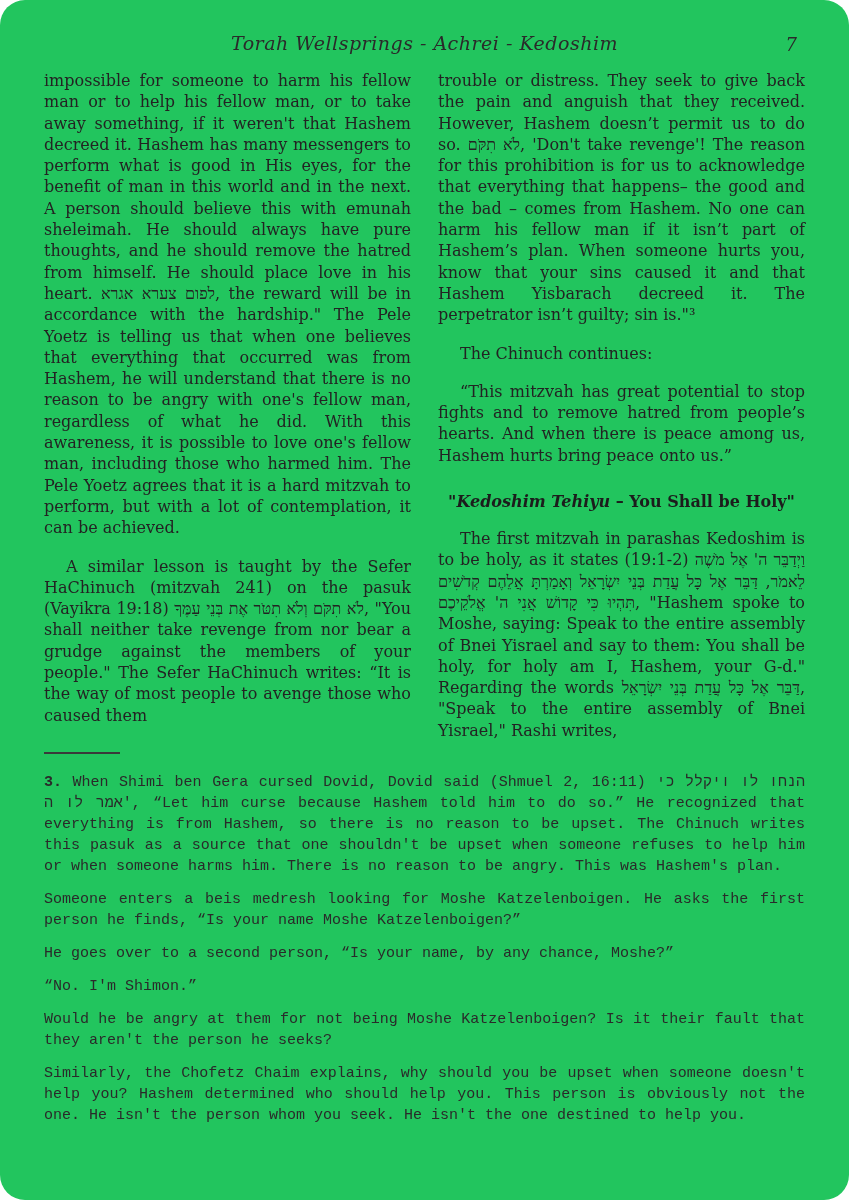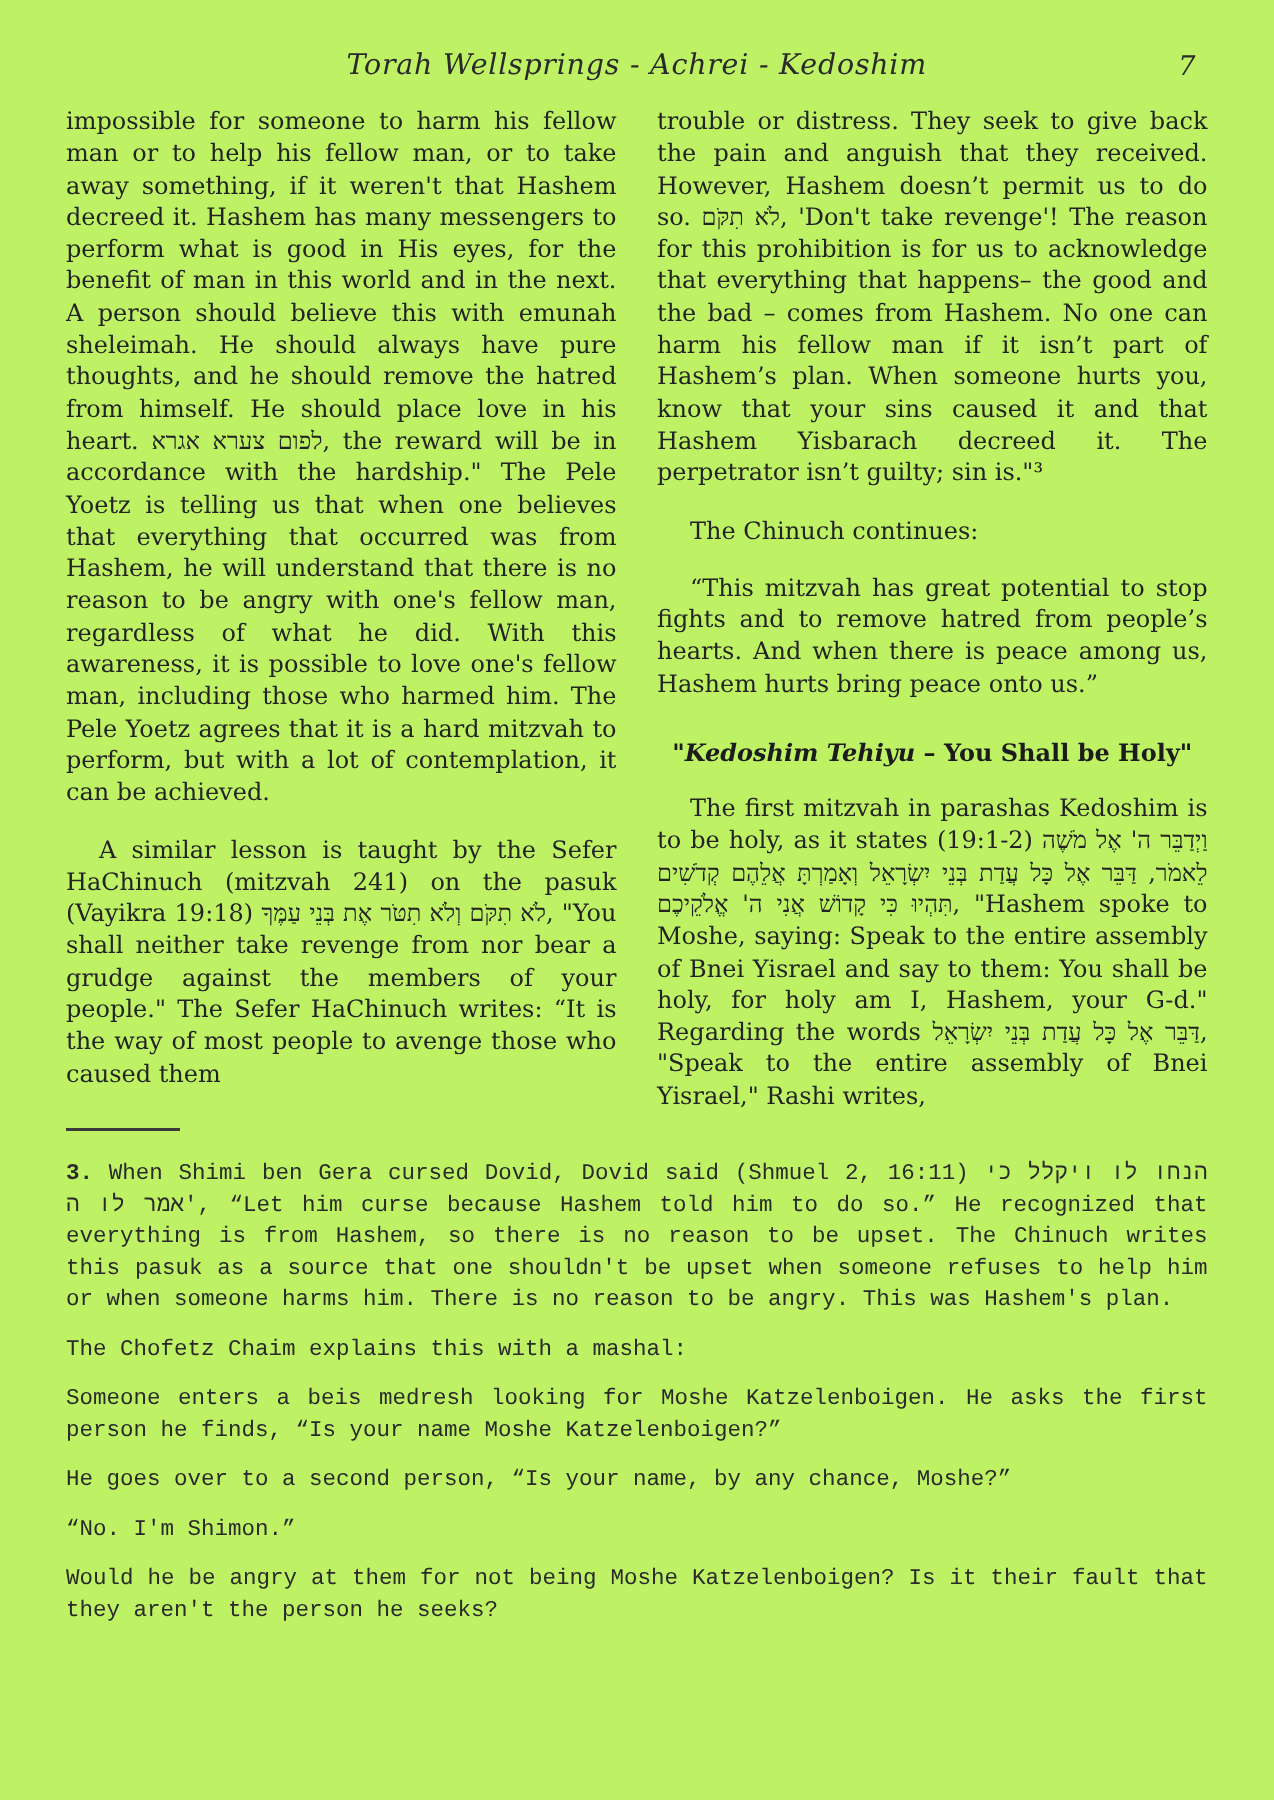--- a/index.html
+++ b/index.html
@@ -4,21 +4,21 @@
 <style>
   * { margin: 0; padding: 0; box-sizing: border-box; }
   html, body { width: 849px; height: 1200px; }
   body {
     background: #fefefe;
     color: #232323;
     font-family: "DejaVu Serif", serif;
     position: relative;
     overflow: hidden;
   }
-  .page { position: absolute; inset: 0; background: #bef264; }
+  .page { position: absolute; inset: 0; background: #22c55e; border-radius: 25px; }
 
   
   .header { position: absolute; top: 32px; left: 44px; right: 44px; height: 26px; }
   .header-title {
     text-align: center;
     font-style: italic;
     font-size: 19px;
     letter-spacing: 0.5px;
     color: #2a2a2a;
   }
@@ -87,20 +87,20 @@
       <p class="para indent space">“This mitzvah has great potential to stop fights and to remove hatred from people’s hearts. And when there is peace among us, Hashem hurts bring peace onto us.”</p>
       <h2 class="heading"><span class="hi">"Kedoshim Tehiyu</span><span> – You Shall be Holy"</span></h2>
       <p class="para indent">The first mitzvah in parashas Kedoshim is to be holy, as it states (19:1-2) וַיְדַבֵּר ה' אֶל מֹשֶׁה לֵאמֹר, דַּבֵּר אֶל כָּל עֲדַת בְּנֵי יִשְׂרָאֵל וְאָמַרְתָּ אֲלֵהֶם קְדֹשִׁים תִּהְיוּ כִּי קָדוֹשׁ אֲנִי ה' אֱלֹקֵיכֶם, "Hashem spoke to Moshe, saying: Speak to the entire assembly of Bnei Yisrael and say to them: You shall be holy, for holy am I, Hashem, your G-d." Regarding the words דַּבֵּר אֶל כָּל עֲדַת בְּנֵי יִשְׂרָאֵל, "Speak to the entire assembly of Bnei Yisrael," Rashi writes,</p>
     </div>
 
   </div>
 
   <div class="footnotes">
     <div class="fn-divider"></div>
     <p class="fn"><span class="fn-marker">3.</span> <span>When Shimi ben Gera cursed Dovid, Dovid said (Shmuel 2, 16:11) הנחו לו ויקלל כי אמר לו ה', “Let him curse because Hashem told him to do so.” He recognized that everything is from Hashem, so there is no reason to be upset. The Chinuch writes this pasuk as a source that one shouldn't be upset when someone refuses to help him or when someone harms him. There is no reason to be angry. This was Hashem's plan.</span></p>
-    <p class="fn">The Chofetz Chaim explains this with a mashal:</p>
     <p class="fn">Someone enters a beis medresh looking for Moshe Katzelenboigen. He asks the first person he finds, “Is your name Moshe Katzelenboigen?”</p>
     <p class="fn">He goes over to a second person, “Is your name, by any chance, Moshe?”</p>
     <p class="fn">“No. I'm Shimon.”</p>
     <p class="fn">Would he be angry at them for not being Moshe Katzelenboigen? Is it their fault that they aren't the person he seeks?</p>
+    <p class="fn">Similarly, the Chofetz Chaim explains, why should you be upset when someone doesn't help you? Hashem determined who should help you. This person is obviously not the one. He isn't the person whom you seek. He isn't the one destined to help you.</p>
   </div>
 
 </div>
 
 </body></html>

